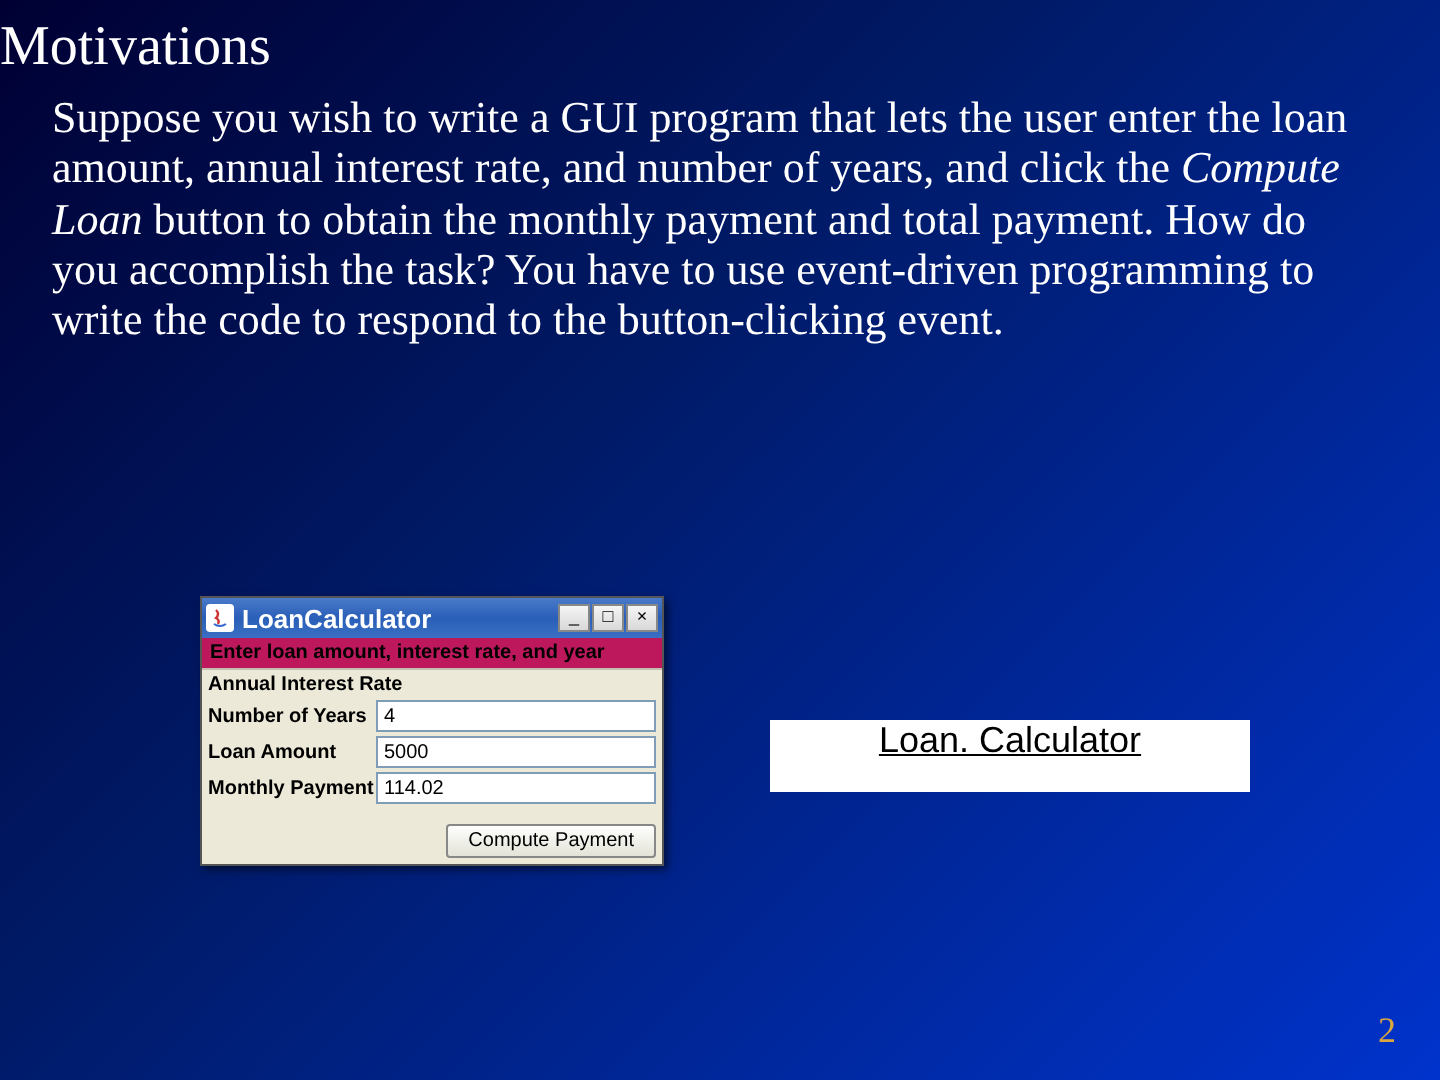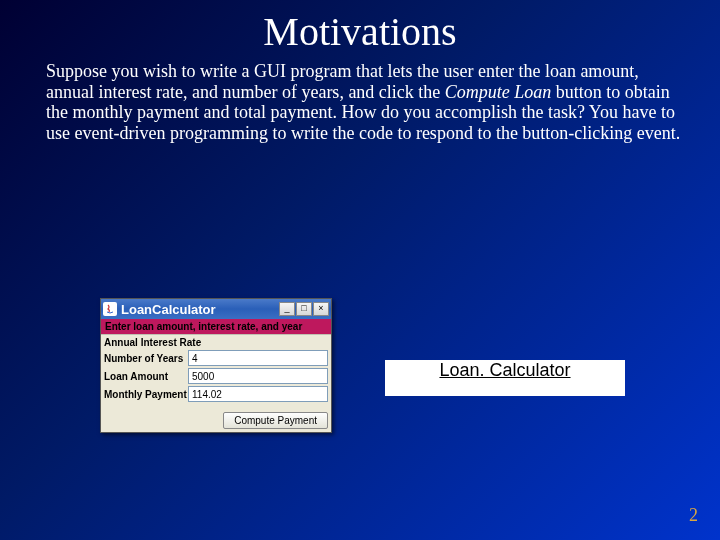--- a/index.html
+++ b/index.html
@@ -6,30 +6,29 @@
   body {
     width: 720px;
     height: 540px;
     background: linear-gradient(135deg, #000033 0%, #001a66 40%, #0033cc 100%);
     font-family: "Times New Roman", Times, serif;
     color: #ffffff;
     position: relative;
     overflow: hidden;
   }
   .title {
-    text-align: center;
-    font-size: 40px;
+    font-size: 28px;
     font-weight: normal;
     padding-top: 8px;
     padding-bottom: 6px;
   }
   .body-text {
-    font-size: 18px;
+    font-size: 22px;
     line-height: 1.15;
-    padding: 0 34px 0 46px;
+    padding: 0 34px 0 26px;
     font-weight: normal;
   }
   .body-text .italic { font-style: italic; }
   .app-window {
     position: absolute;
     left: 100px;
     top: 298px;
     width: 232px;
     background: #ece9d8;
     border: 1px solid #555;

